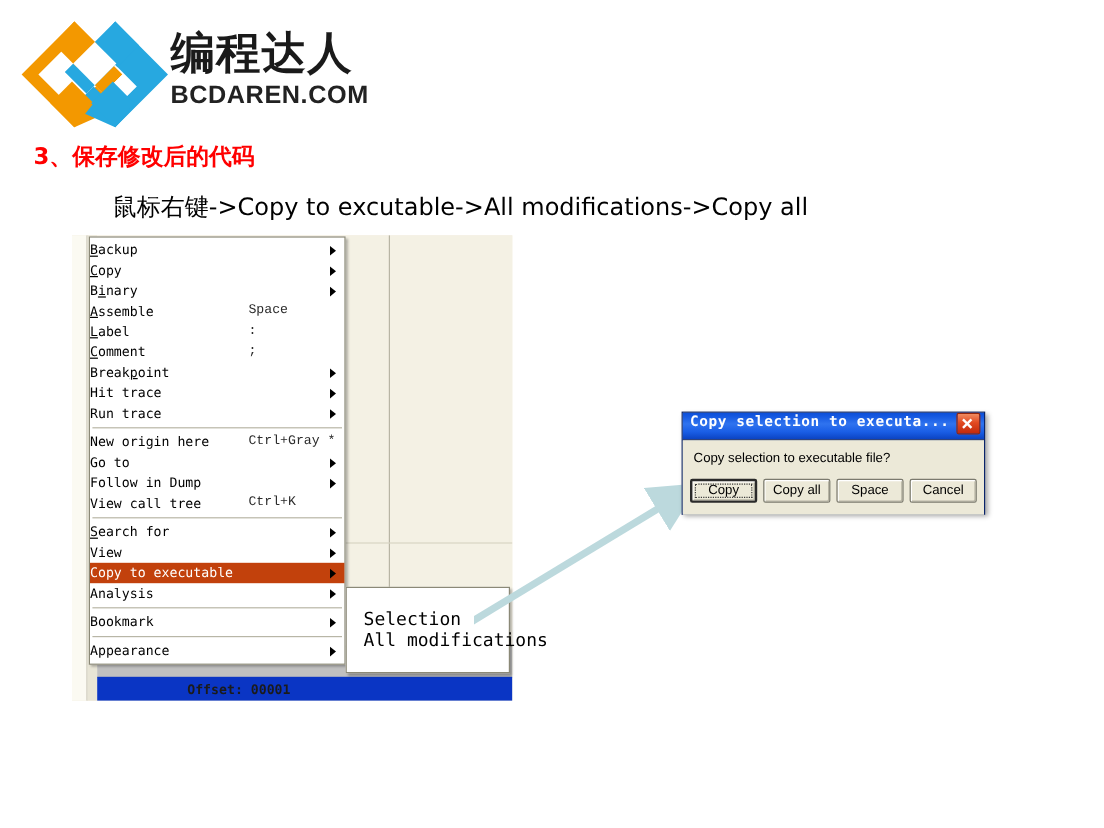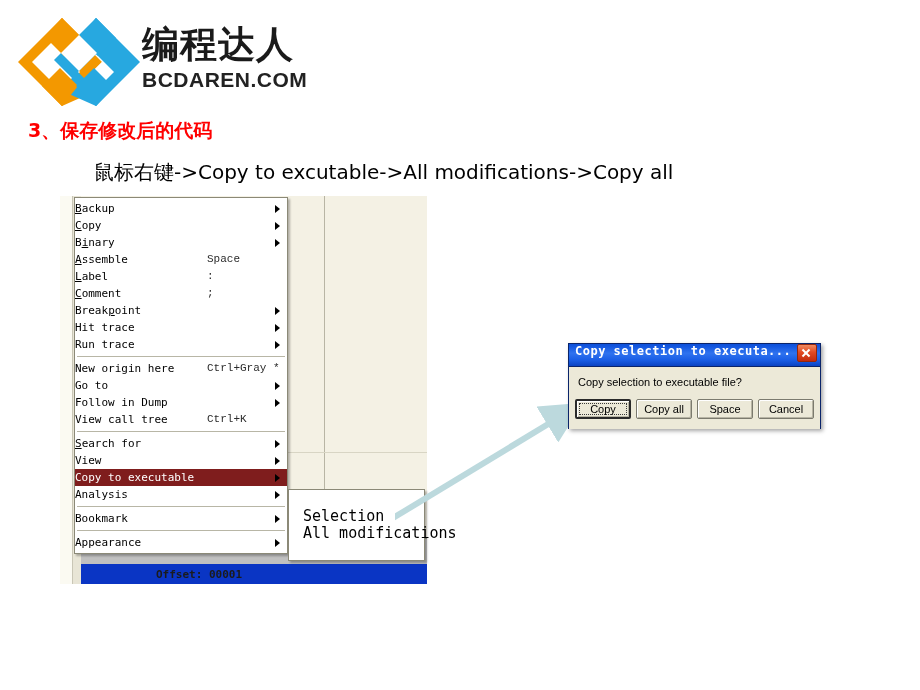--- a/index.html
+++ b/index.html
@@ -188,21 +188,21 @@
   }
   .menu-item {
     position: relative;
     height: 17px;
     line-height: 17px;
     padding-right: 18px;
     white-space: nowrap;
     cursor: default;
   }
   .menu-item.selected {
-    background: #7f1d1d;
+    background: #c2410c;
     color: #ffffff;
   }
   .menu-label {
     display: inline-block;
   }
   .menu-accel {
     position: absolute;
     left: 132px;
     top: 0;
     font-family: Liberation Mono, monospace;

